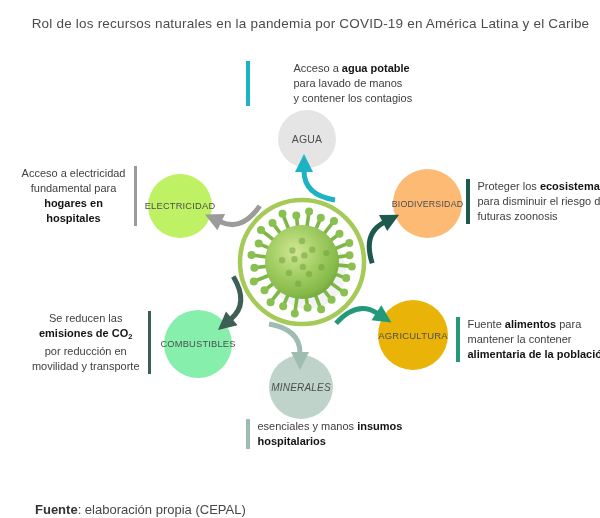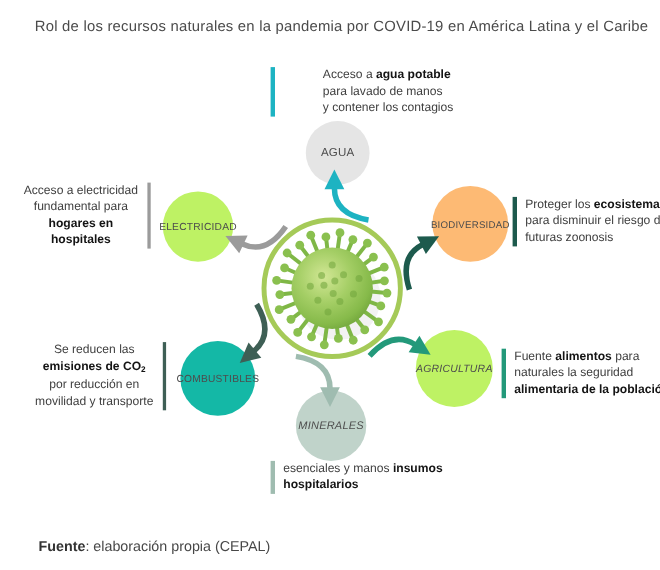--- a/index.html
+++ b/index.html
@@ -27,43 +27,43 @@
   .ann-right .ann-text{text-align:center;}
   .b{font-weight:700;color:#141414;}
   .sub{font-size:7.5px;vertical-align:-2px;}
   #ann-agua        {left:246px;top:61px;gap:44px;}
   #ann-biodiversidad{left:466px;top:179px;}
   #ann-agricultura {left:456px;top:317px;}
   #ann-minerales   {left:246px;top:419px;}
   #ann-combustibles{right:449px;top:311px;}
   #ann-electricidad{right:463px;top:166px;}
   
-  #footer{position:absolute;left:35px;top:489px;font-size:13px;color:#474747;}
+  #footer{position:absolute;left:35px;top:502px;font-size:13px;color:#474747;}
   #footer .b{color:#333;}
 </style>
 </head>
 <body>
 
 <div id="stage">
 
   <div id="title">Rol de los recursos naturales en la pandemia por COVID-19 en América Latina y el Caribe</div>
 
   <div class="node-circle" id="node-agua" style="background-color: #e5e5e5;">
     <span>AGUA</span>
   </div>
   <div class="node-circle" id="node-biodiversidad" style="background-color: #fdba74;">
     <span>BIODIVERSIDAD</span>
   </div>
   <div class="node-circle" id="node-electricidad" style="background-color: #bef264;">
     <span>ELECTRICIDAD</span>
   </div>
-  <div class="node-circle" id="node-agricultura" style="background-color: #bef264; font-style: italic;">
+  <div class="node-circle" id="node-agricultura" style="background-color: #eab308;">
     <span>AGRICULTURA</span>
   </div>
-  <div class="node-circle" id="node-combustibles" style="background-color: #14b8a6;">
+  <div class="node-circle" id="node-combustibles" style="background-color: #86efac;">
     <span>COMBUSTIBLES</span>
   </div>
   <div class="node-circle" id="node-minerales" style="background-color: rgb(192, 211, 202);">
     <span>MINERALES</span>
   </div>
 
   <svg id="diagram-svg" width="600" height="518" viewBox="0 0 600 518">
     <defs>
       <radialGradient id="ballGrad" cx="40%" cy="36%" r="72%">
         <stop offset="0%" stop-color="#d2e795"></stop>
@@ -184,21 +184,21 @@
     <div class="ann-text">
         <div class="ann-line"><span class="">Proteger los </span><span class="b ">ecosistemas</span></div>
         <div class="ann-line"><span class="">para disminuir el riesgo de</span></div>
         <div class="ann-line"><span class="">futuras zoonosis</span></div>
       </div>
   </div>
   <div class="annotation ann-left" id="ann-agricultura">
     <div class="bar" style="background-color: rgb(35, 153, 122);"></div>
     <div class="ann-text">
         <div class="ann-line"><span class="">Fuente </span><span class="b ">alimentos</span><span class=""> para</span></div>
-        <div class="ann-line"><span class="">naturales la seguridad</span></div>
+        <div class="ann-line"><span class="">mantener la contener</span></div>
         <div class="ann-line"><span class="b ">alimentaria de la población</span></div>
       </div>
   </div>
   <div class="annotation ann-left" id="ann-minerales">
     <div class="bar" style="background-color: rgb(159, 188, 176);"></div>
     <div class="ann-text">
         <div class="ann-line"><span class="">esenciales y manos </span><span class="b ">insumos</span></div>
         <div class="ann-line"><span class="b ">hospitalarios</span></div>
       </div>
   </div>

